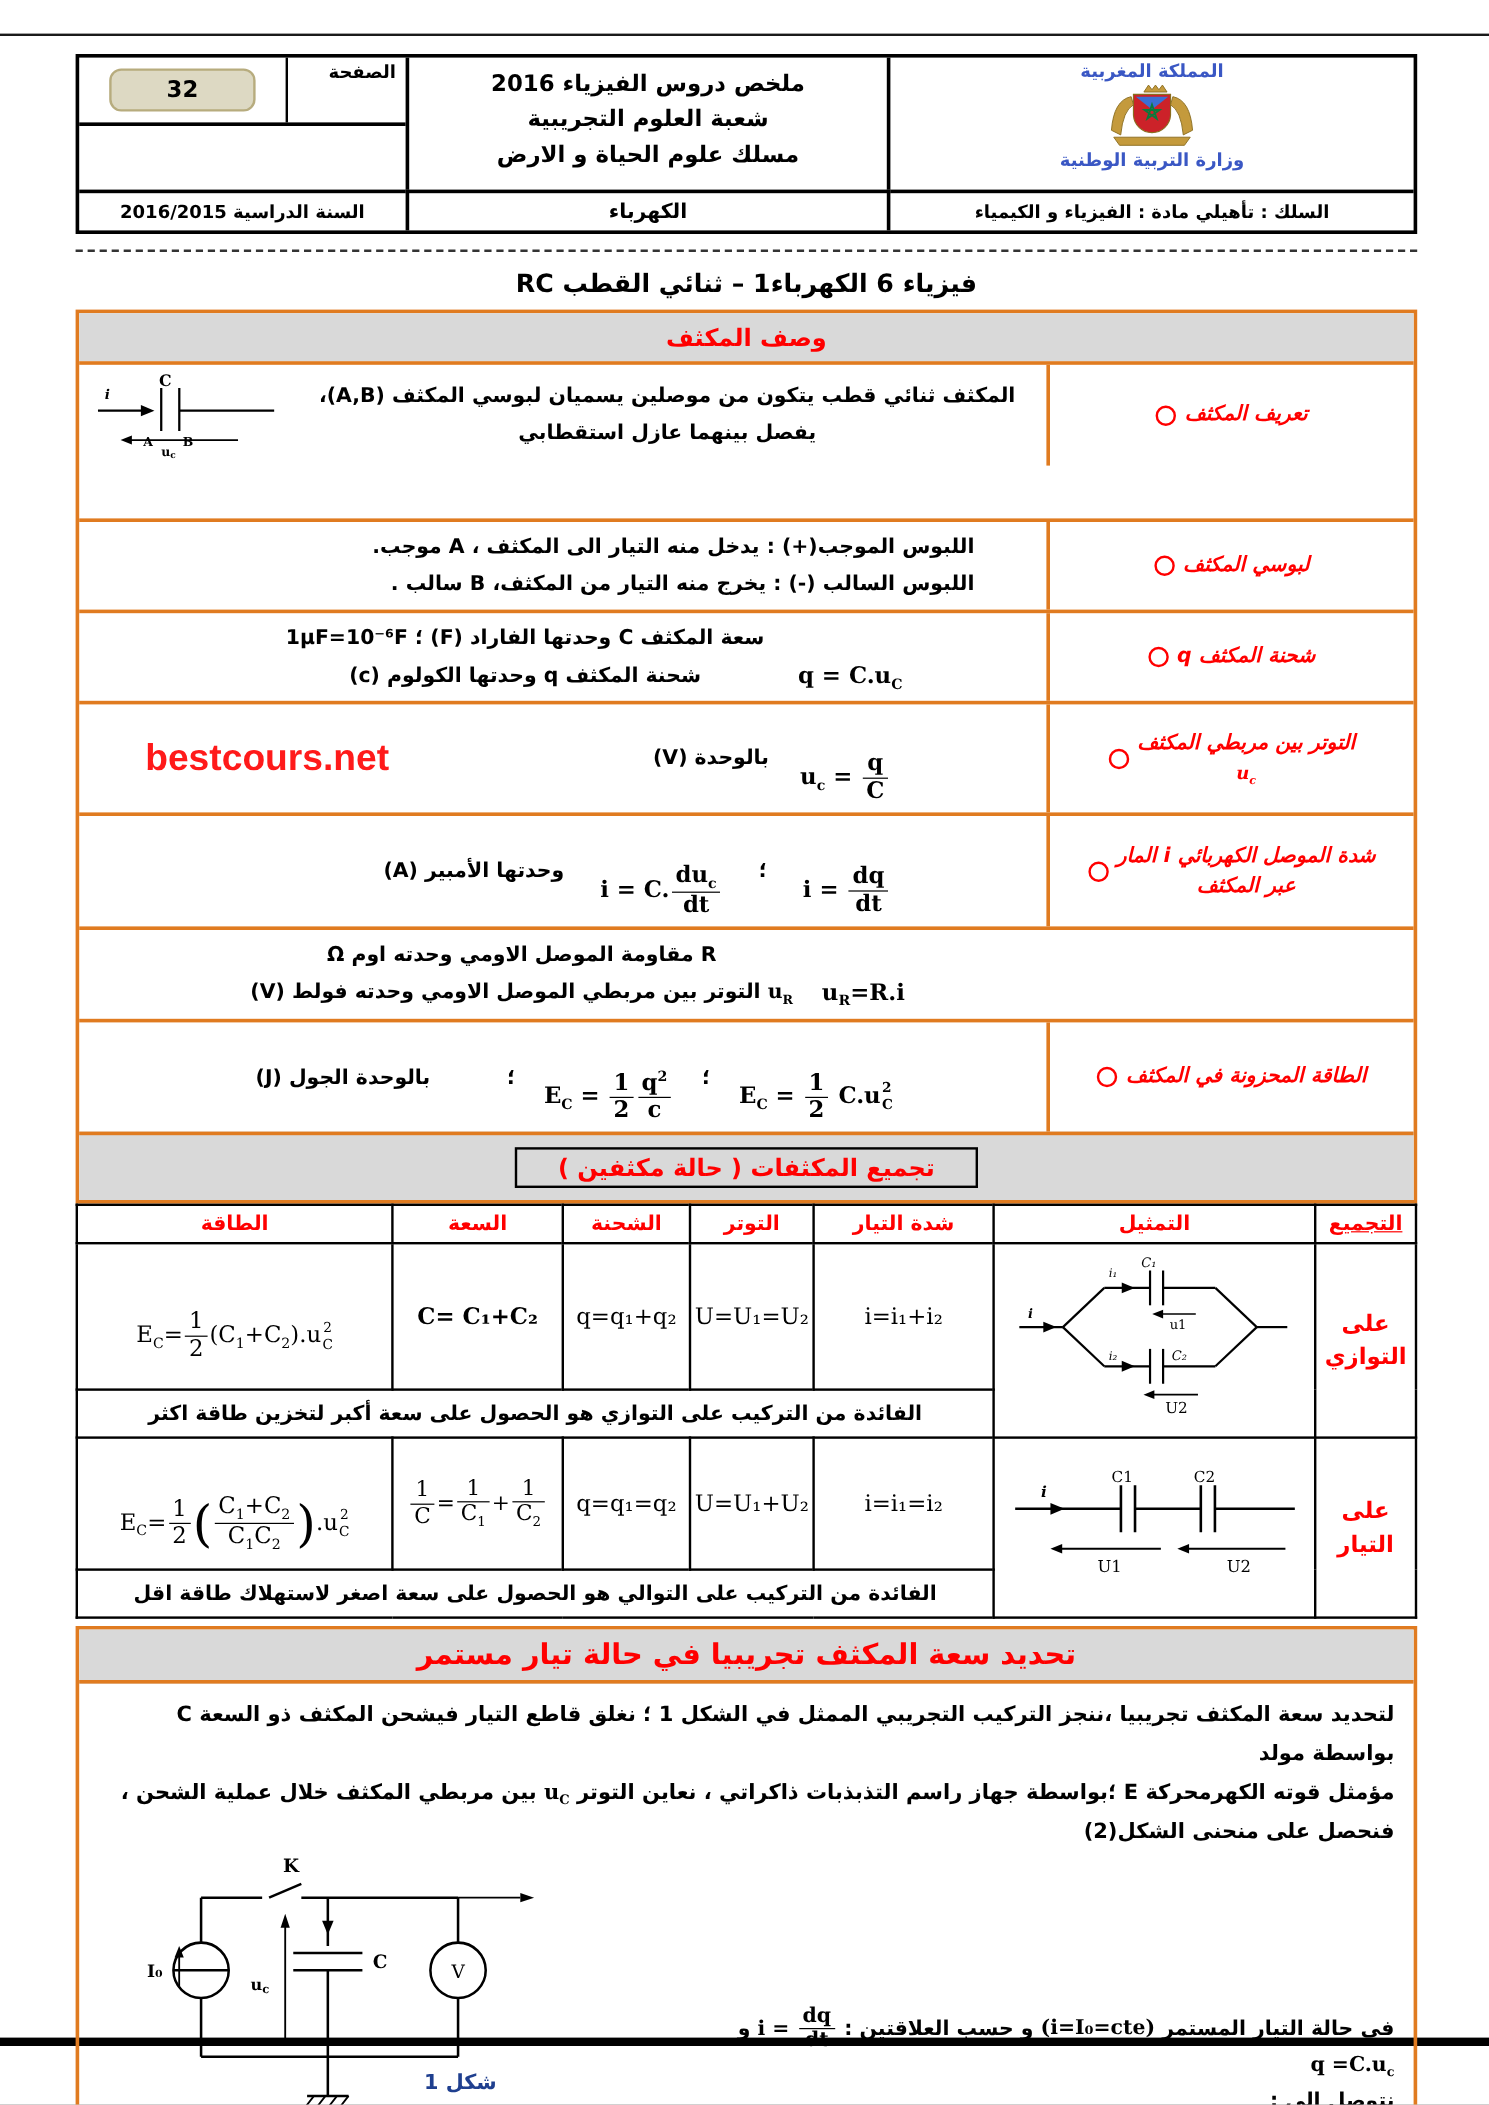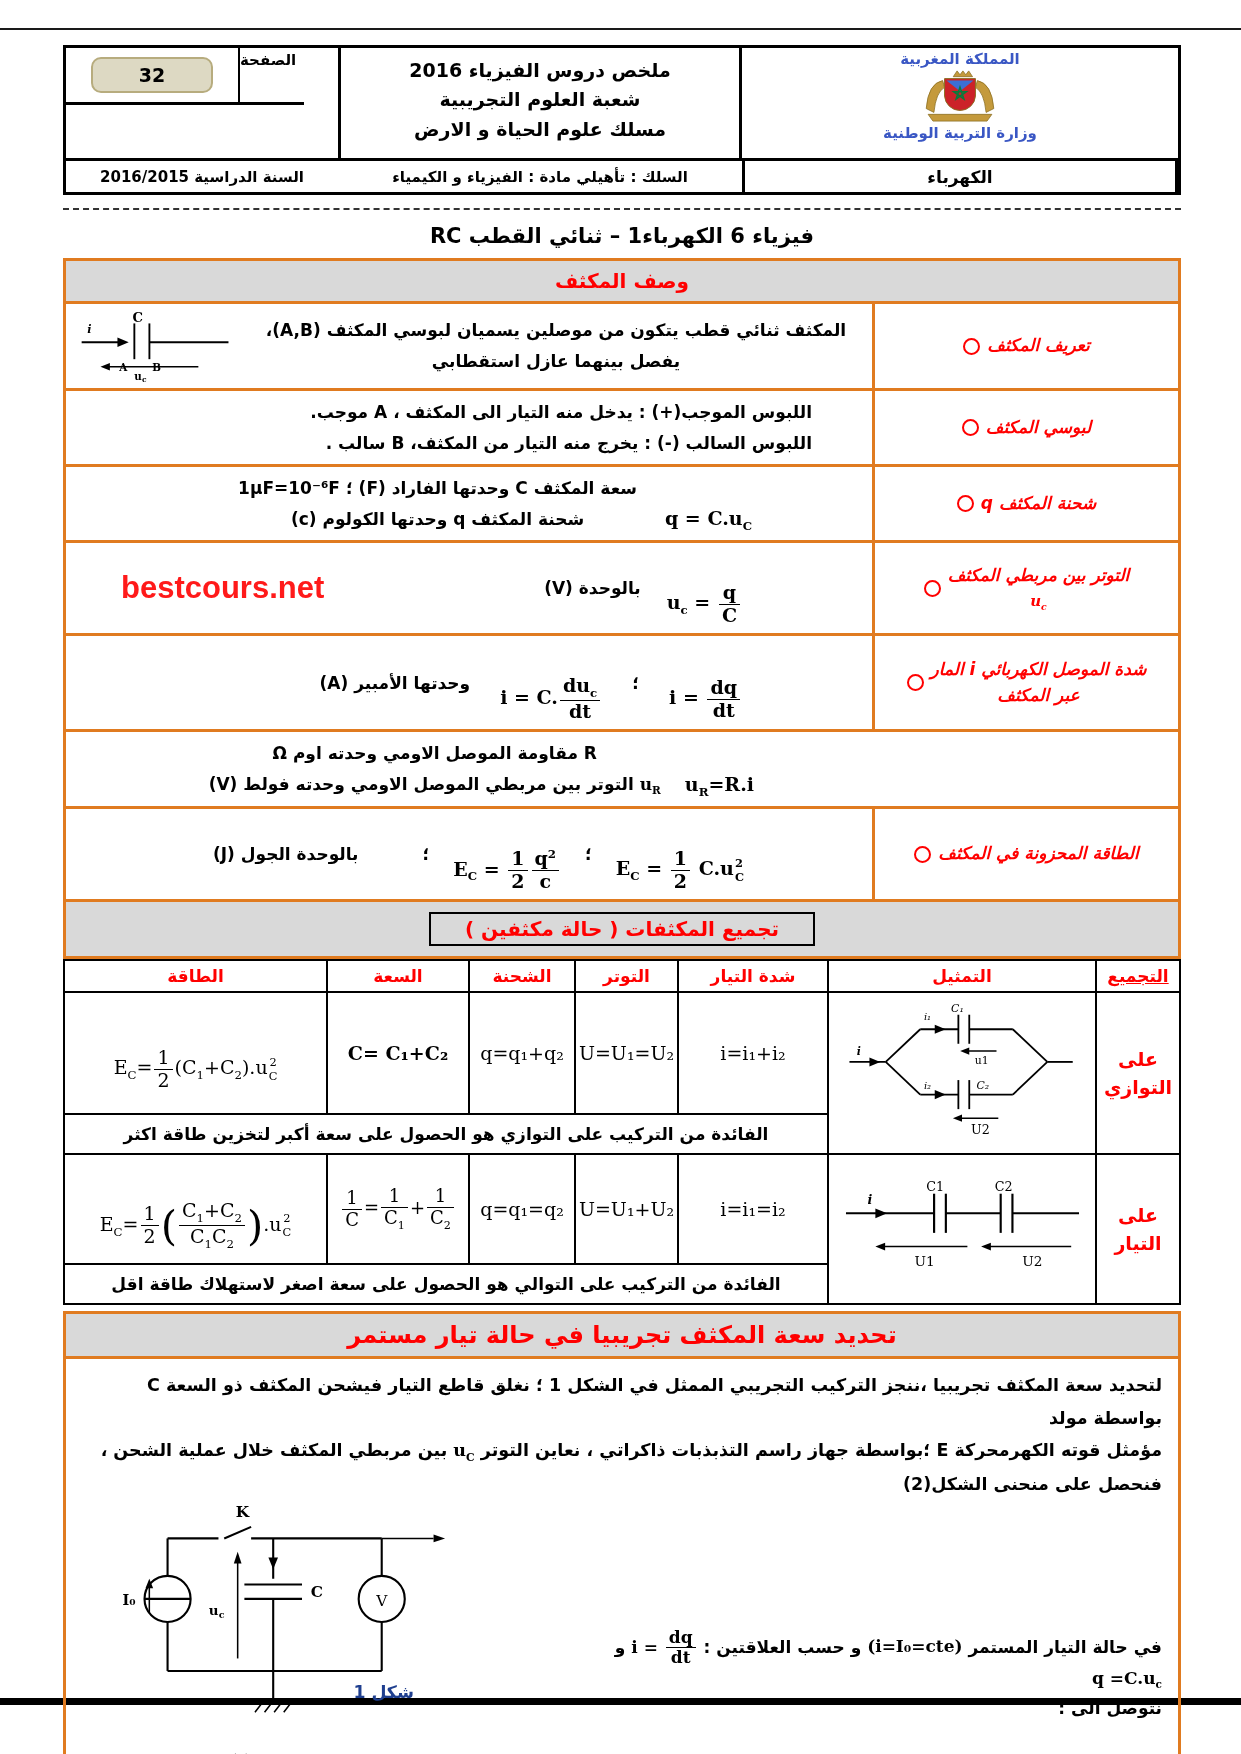--- a/index.html
+++ b/index.html
@@ -9,21 +9,21 @@
   .page{position:relative;width:1241px;height:1754px;background:#fff;margin:0 auto;
         font-family:"DejaVu Sans",sans-serif;color:#000;overflow:hidden;}
   .top-rule{position:absolute;top:28px;left:0;width:1241px;height:2px;background:#1a1a1a;}
   .bottom-rule{position:absolute;top:1698px;left:0;width:1241px;height:7px;background:#000;}
   .content{position:absolute;left:63px;top:45px;width:1118px;}
 
   
   .hdr{display:grid;grid-template-columns:272px 404px 1fr;grid-template-rows:110px 34px;
        border:3px solid #000;}
   .hdr > div{box-sizing:border-box;}
-  .hdr-left{display:flex;flex-direction:row;text-align:right;}
+  .hdr-left{display:flex;flex-direction:column;text-align:right;}
   .hdr-page{display:flex;height:54px;border-bottom:3px solid #000;}
   .badge-cell{width:172px;display:flex;align-items:center;justify-content:center;border-right:2px solid #000;}
   .badge{background:var(--beige);border:2px solid #b7ac7e;border-radius:10px;width:118px;height:32px;
          display:flex;align-items:center;justify-content:center;font-weight:bold;font-size:19px;}
   .page-label{flex:1;direction:rtl;font-weight:bold;font-size:15px;padding:3px 8px 0 0;}
   .hdr-author{flex:1;display:flex;align-items:center;justify-content:center;font-weight:bold;font-size:21px;direction:rtl;}
   .hdr-center{border-left:3px solid #000;border-right:3px solid #000;direction:rtl;text-align:center;
               font-weight:bold;font-size:19px;line-height:1.55;padding-top:8px;}
   .hdr-logo{display:flex;flex-direction:column;align-items:center;justify-content:flex-start;padding-top:2px;}
   .logo-txt{color:#3a57c4;font-weight:bold;font-size:15px;direction:rtl;line-height:1.2;}
@@ -120,22 +120,22 @@
           <path d="M59 11 h32 v18 a16 16 0 0 1 -16 15 a16 16 0 0 1 -16 -15 z" fill="#cc2229" stroke="#8a6d1f" stroke-width="1"></path>
           <path d="M61 13 h28 l-14 11 z" fill="#3b6fd4"></path>
           <path d="M75 20 l4 12 -10.5 -7.5 h13 l-10.5 7.5 z" fill="none" stroke="#0a7a3c" stroke-width="1.6"></path>
           <path d="M57 13 q-15 3 -17 29 l8 4 q2 -21 11 -26 z" fill="#C49A3C" stroke="#8a6d1f" stroke-width="0.8"></path>
           <path d="M93 13 q15 3 17 29 l-8 4 q-2 -21 -11 -26 z" fill="#C49A3C" stroke="#8a6d1f" stroke-width="0.8"></path>
           <path d="M42 48 h66 l-5 7 h-56 z" fill="#C49A3C" stroke="#8a6d1f" stroke-width="0.8"></path>
         </svg>
         <div class="logo-txt">وزارة التربية الوطنية</div>
       </div>
       <div class="hdr-b hdr-b1">السنة الدراسية 2016/2015</div>
+      <div class="hdr-b hdr-b2">الكهرباء</div>
       <div class="hdr-b hdr-b3">السلك : تأهيلي      مادة : الفيزياء و الكيمياء</div>
-      <div class="hdr-b hdr-b2">الكهرباء</div>
     </div>
 
     <div class="dashes"></div>
 
     <div class="doc-title">فيزياء 6 الكهرباء1 – ثنائي القطب RC</div>
 
     <div class="desc">
       <div class="banner">وصف المكثف</div>
 
       <div class="drow" style="min-height:78px;">
@@ -160,21 +160,21 @@
             <text x="81" y="65" font-size="11" font-weight="bold">B</text>
             <text x="62" y="74" font-size="11" font-weight="bold"><tspan>u</tspan><tspan font-size="8" dy="2">c</tspan></text>
           </svg>
         </div>
         <div class="dlabel">
           <span class="bullet"></span>
           <span class="dlabel-lines">تعريف المكثف</span>
         </div>
       </div>
 
-      <div class="drow" style="min-height:62px;">
+      <div class="drow" style="min-height:62px;margin-top:44px;">
         <div class="dcontent" style="padding-right:60px;">
           <div class="rtl-lines">
             <div>اللبوس الموجب(+) : يدخل منه التيار الى المكثف ،  A موجب.</div>
             <div>اللبوس السالب (-) :  يخرج منه التيار من المكثف،   B سالب .</div>
           </div>
         </div>
         <div class="dlabel">
           <span class="bullet"></span>
           <span class="dlabel-lines">لبوسي المكثف</span>
         </div>

